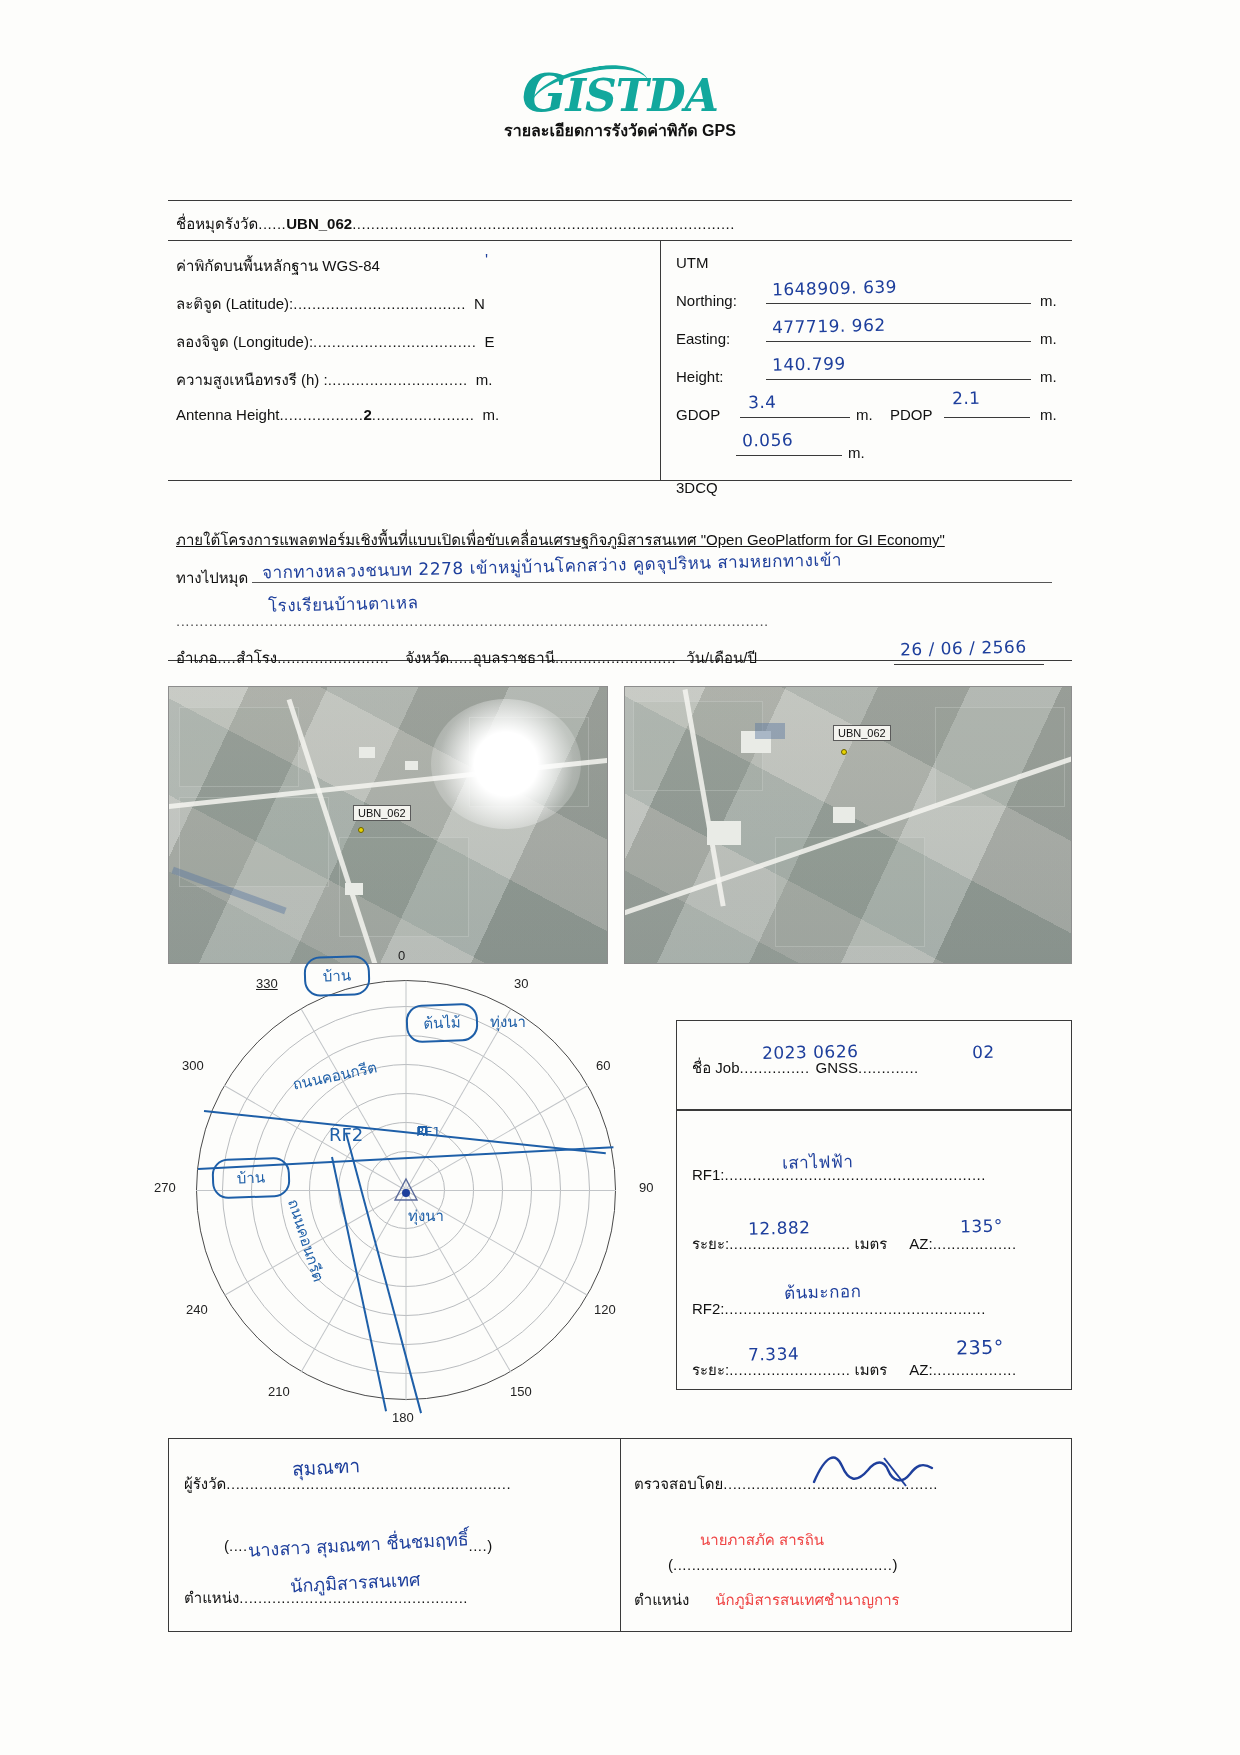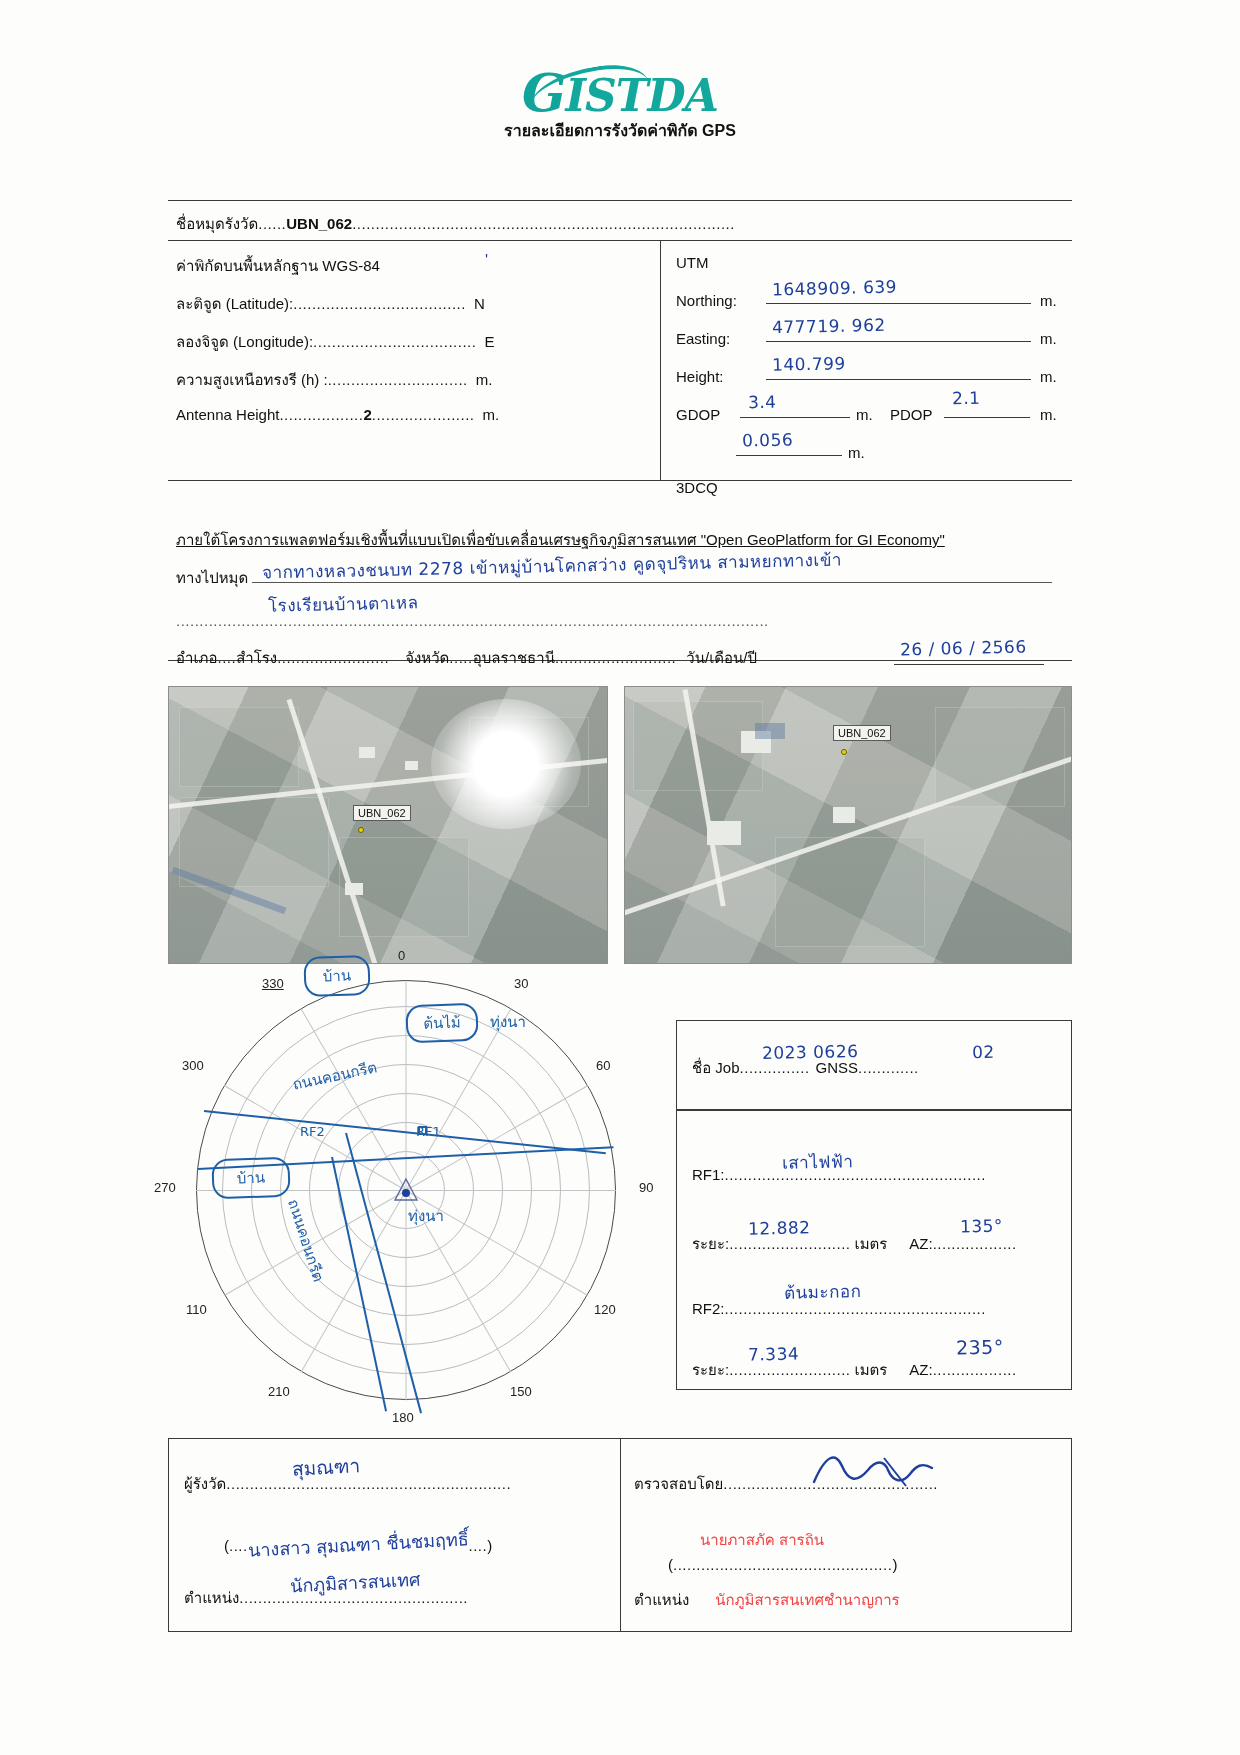--- a/index.html
+++ b/index.html
@@ -336,38 +336,38 @@
     </svg>
 
     <div class="deg" style="left:202px; top:-32px;">0</div>
     <div class="deg" style="left:318px; top:-4px;">30</div>
     <div class="deg" style="left:400px; top:78px;">60</div>
     <div class="deg" style="left:428px; top:200px;margin-left:15px;">90</div>
     <div class="deg" style="left:398px; top:322px;">120</div>
     <div class="deg" style="left:314px; top:404px;">150</div>
     <div class="deg" style="left:196px; top:430px;">180</div>
     <div class="deg" style="left:72px; top:404px;">210</div>
-    <div class="deg" style="left:-10px; top:322px;">110</div>
+    <div class="deg" style="left:-10px; top:322px;">240</div>
     <div class="deg" style="left:-42px; top:200px;">270</div>
     <div class="deg" style="left:-14px; top:78px;">300</div>
-    <div class="deg" style="left:66px; top:-4px;text-decoration:underline;">330</div>
+    <div class="deg" style="left:60px; top:-4px;text-decoration:underline;">330</div>
 
     <div class="sky-line" style="left:8px; top:130px; width:404px; transform: rotate(6deg);"></div>
     <div class="sky-line" style="left:2px; top:188px; width:416px; transform: rotate(-3deg);"></div>
     <div class="sky-line" style="left:150px; top:152px; width:290px; transform: rotate(75deg);"></div>
     <div class="sky-line" style="left:136px; top:176px; width:260px; transform: rotate(78deg);"></div>
 
     <div class="sky-blob" style="left:108px; top:-24px; width:66px; height:40px;">บ้าน</div>
     <div class="sky-blob" style="left:210px; top:24px; width:72px; height:38px;">ต้นไม้</div>
     <div class="sky-note" style="left:294px; top:30px;">ทุ่งนา</div>
     <div class="sky-note" style="left:96px; top:84px; transform: rotate(-12deg);">ถนนคอนกรีต</div>
     <div class="sky-blob" style="left:16px; top:178px; width:78px; height:40px;">บ้าน</div>
     <div class="sky-note" style="left:108px; top:216px; transform: rotate(72deg); transform-origin:left top;">ถนนคอนกรีต</div>
     <div class="sky-note" style="left:212px; top:224px;">ทุ่งนา</div>
-    <div class="sky-note" style="left:104px; top:144px; font-size:13px;">RF2</div>
+    <div class="sky-note" style="left:133px; top:144px; font-size:18px;">RF2</div>
     <div class="sky-note" style="left:220px; top:144px; font-size:13px;">RF1</div>
     <div style="position:absolute; left:222px; top:146px; width:9px; height:9px; border:2px solid #1e5fa8;"></div>
   </div>
 
   <div class="box" style="left:676px; top:1020px; width:396px; height:90px;"></div>
   <div class="box" style="left:676px; top:1110px; width:396px; height:280px;"></div>
 
   <div class="row" style="left:692px; top:1056px;">
     <span class="lbl">ชื่อ Job</span>
     <span class="lbl dots">...............</span>

